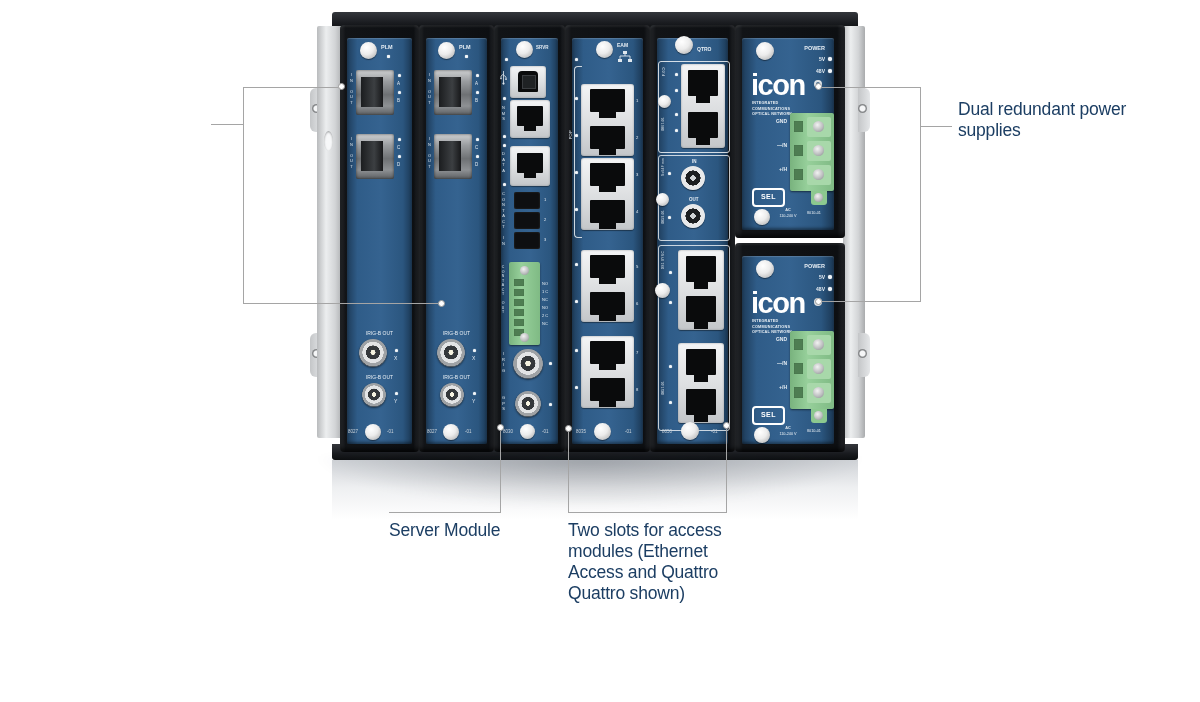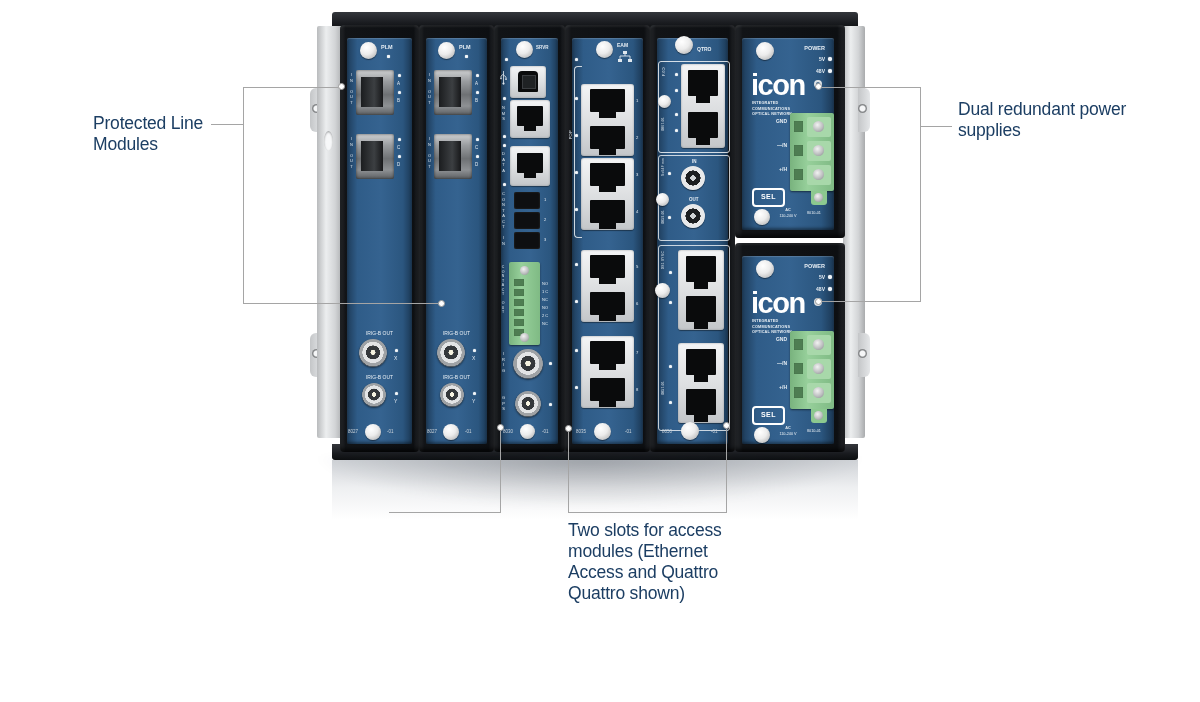--- a/index.html
+++ b/index.html
@@ -345,36 +345,36 @@
     <div class="selbox" style="left:17px;top:163px;width:29px;height:15px;font-size:7px;line-height:14px;letter-spacing:.5px;">SEL</div>
     <div class="screw" style="left:19px;top:184px;width:16px;height:16px;"></div>
     <div class="t" style="left:40px;top:183px;width:26px;text-align:center;font-size:3.8px;font-weight:bold;">AC</div>
     <div class="t" style="left:36px;top:189px;width:34px;text-align:center;font-size:3.8px;">110-240 V</div>
     <div class="t" style="left:72px;top:186px;font-size:3.8px;">8010-01</div>
   </div>
 
   <div style="position:absolute;left:305px;top:456px;width:570px;height:54px;background:radial-gradient(ellipse at 50% 0,rgba(30,36,46,.32),rgba(30,36,46,0) 68%);filter:blur(3px);"></div>
   <div style="position:absolute;left:332px;top:460px;width:526px;height:80px;background:linear-gradient(180deg,rgba(70,82,98,.26),rgba(120,130,145,.12) 35%,rgba(255,255,255,0) 75%);"></div>
 
-  <div class="lbl" style="left:93px;top:113px;width:132px;">Protected Line Modules</div>
   <div class="cl" style="left:211px;top:124px;width:32px;height:1px;"></div>
   <div class="cl" style="left:243px;top:87px;width:1px;height:216px;"></div>
   <div class="cl" style="left:243px;top:87px;width:95px;height:1px;"></div>
   <div class="cnode" style="left:338px;top:83px;"></div>
   <div class="cl" style="left:243px;top:303px;width:195px;height:1px;"></div>
   <div class="cnode" style="left:438px;top:300px;"></div>
 
   <div class="lbl" style="left:958px;top:99px;width:190px;">Dual redundant power supplies</div>
   <div class="cl" style="left:920px;top:126px;width:32px;height:1px;"></div>
   <div class="cl" style="left:920px;top:87px;width:1px;height:215px;"></div>
   <div class="cl" style="left:822px;top:87px;width:99px;height:1px;"></div>
   <div class="cnode" style="left:815px;top:83px;"></div>
   <div class="cl" style="left:822px;top:301px;width:99px;height:1px;"></div>
   <div class="cnode" style="left:815px;top:298px;"></div>
 
+  <div class="lbl" style="left:389px;top:520px;width:170px;">Server Module</div>
   <div class="cnode" style="left:497px;top:424px;"></div>
   <div class="cl" style="left:500px;top:431px;width:1px;height:81px;"></div>
   <div class="cl" style="left:389px;top:512px;width:112px;height:1px;"></div>
 
   <div class="lbl" style="left:568px;top:520px;width:180px;">Two slots for access modules (Ethernet Access and Quattro Quattro shown)</div>
   <div class="cnode" style="left:565px;top:425px;"></div>
   <div class="cl" style="left:568px;top:432px;width:1px;height:80px;"></div>
   <div class="cnode" style="left:723px;top:422px;"></div>
   <div class="cl" style="left:726px;top:429px;width:1px;height:83px;"></div>
   <div class="cl" style="left:568px;top:512px;width:159px;height:1px;"></div>

